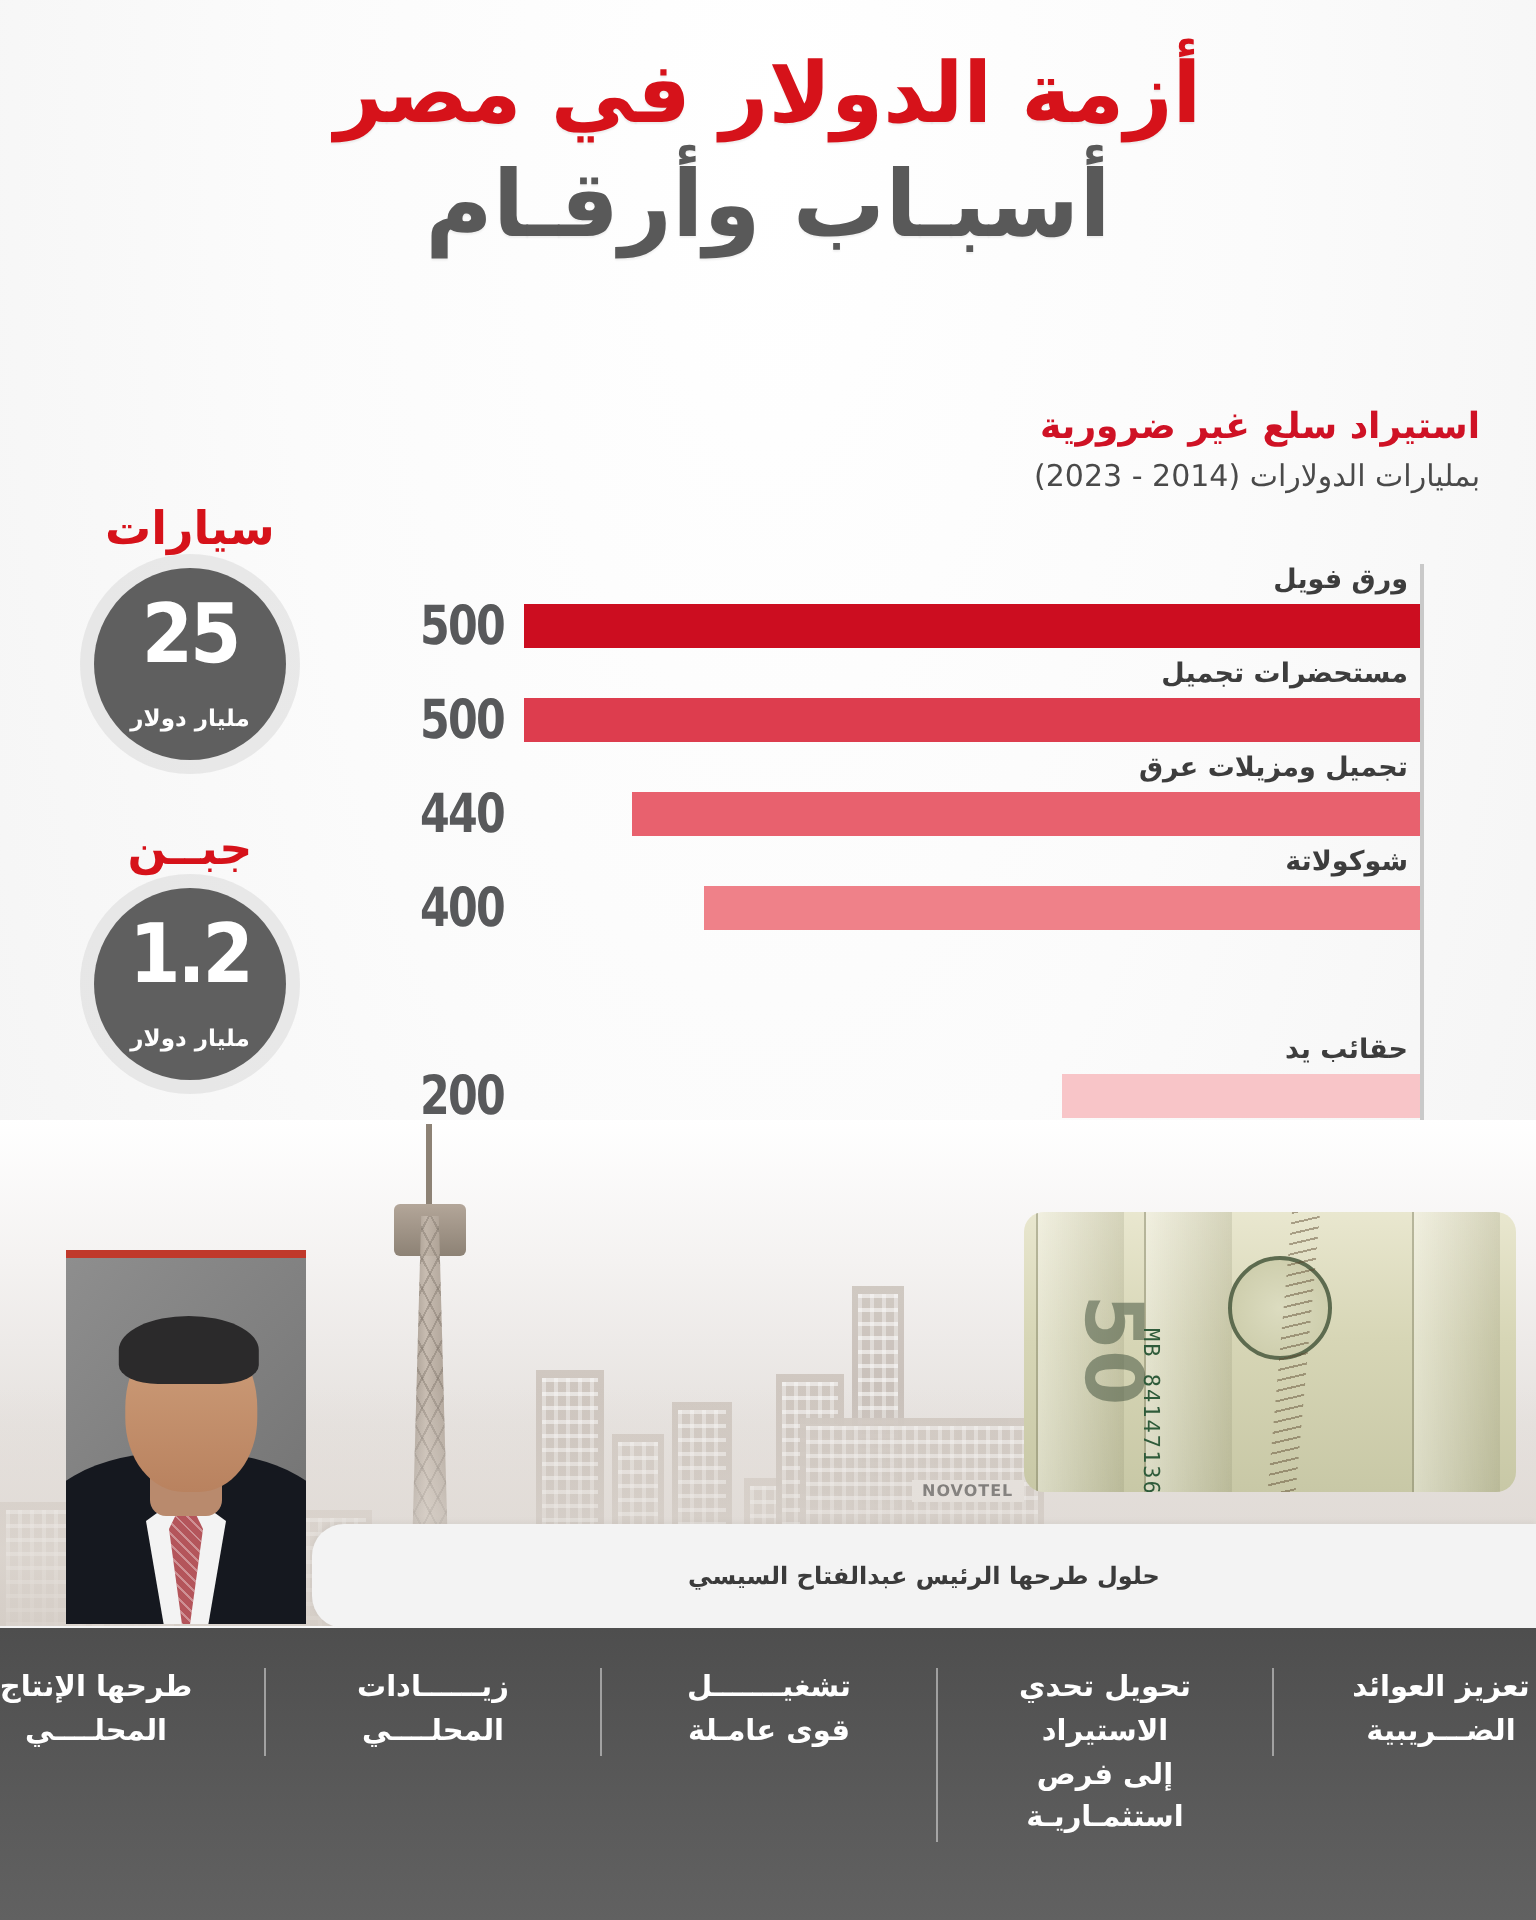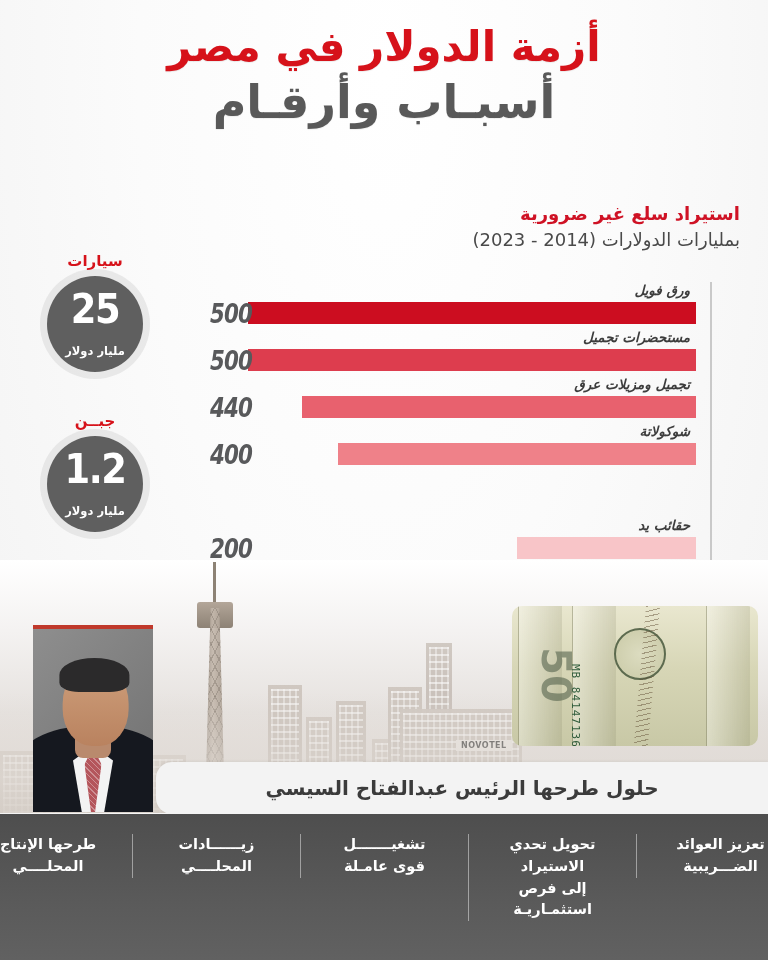--- a/index.html
+++ b/index.html
@@ -37,33 +37,33 @@
   
   .chart-head {
     position:absolute; top:203px; left:0; width:740px;
     text-align:left; direction:rtl; padding-right:0;
   }
   .chart-title {
     font-size:18px; font-weight:bold; color:#cf1225;
     text-align:right; padding-left:28px;
   }
   .chart-sub {
-    font-size:18px; color:#4a4a4a; text-align:right;
+    font-size:15px; color:#4a4a4a; text-align:right;
     padding-left:28px; margin-top:5px;
   }
 
   .chart {
     position:absolute; top:282px; left:262px;
     width:450px; height:295px;
   }
   .axis-line {
     position:absolute; top:0; right:0; width:2px; height:293px;
     background:#c9c9c9;
   }
-  .row { position:absolute; right:14px; left:0; height:47px;font-style:italic; }
+  .row { position:absolute; right:0; left:0; height:47px; }
   .row-label {
     position:absolute; right:8px; top:-1px;
     font-size:13.5px; color:#3d3d3d; font-weight:bold;
     white-space:nowrap; line-height:18px;
   }
   .bar {
     position:absolute; right:2px; top:20px; height:22px;
   }
   .row-value {
     position:absolute; left:-2px; top:16px; width:86px;
@@ -74,21 +74,21 @@
   }
   .axis-caption {
     position:absolute; top:578px; right:505px;
     text-align:right; font-size:13px; font-weight:bold;
     color:#4a4a4a; line-height:1.35; width:120px;
   }
 
   
   .stat { position:absolute; width:150px; text-align:center; }
   .stat-label {
-    font-size:15px; font-weight:bold; color:#d6121a;
+    font-size:23px; font-weight:bold; color:#d6121a;
     margin-bottom:6px; letter-spacing:1px;
   }
   .circle {
     width:96px; height:96px; border-radius:50%;
     background:#5f5f5f; margin:0 auto;
     display:flex; flex-direction:column;
     align-items:center; justify-content:center;
     box-shadow: 0 0 0 7px rgba(210,210,210,0.45);
   }
   .circle-num {
@@ -229,21 +229,21 @@
   }
 
   
   .banner {
     position:absolute; left:156px; top:762px; width:612px; height:52px;
     background:#f3f3f3; border-radius:16px 0 0 16px;
     display:flex; align-items:center; justify-content:center;
     box-shadow:0 -1px 3px rgba(0,0,0,.05);
   }
   .banner-text {
-    font-size:20px; font-weight:bold; color:#3b3b3b;
+    font-size:12px; font-weight:bold; color:#3b3b3b;
   }
 
   
   .footer {
     position:absolute; left:0; top:814px; width:768px; height:146px;
     background:linear-gradient(to bottom,#4e4e4e,#5a5a5a 60%,#616161);
   }
   .solutions {
     position:absolute; top:20px; left:0; width:768px; height:72px;
     display:flex; flex-direction:row; justify-content:center; align-items:flex-start;

